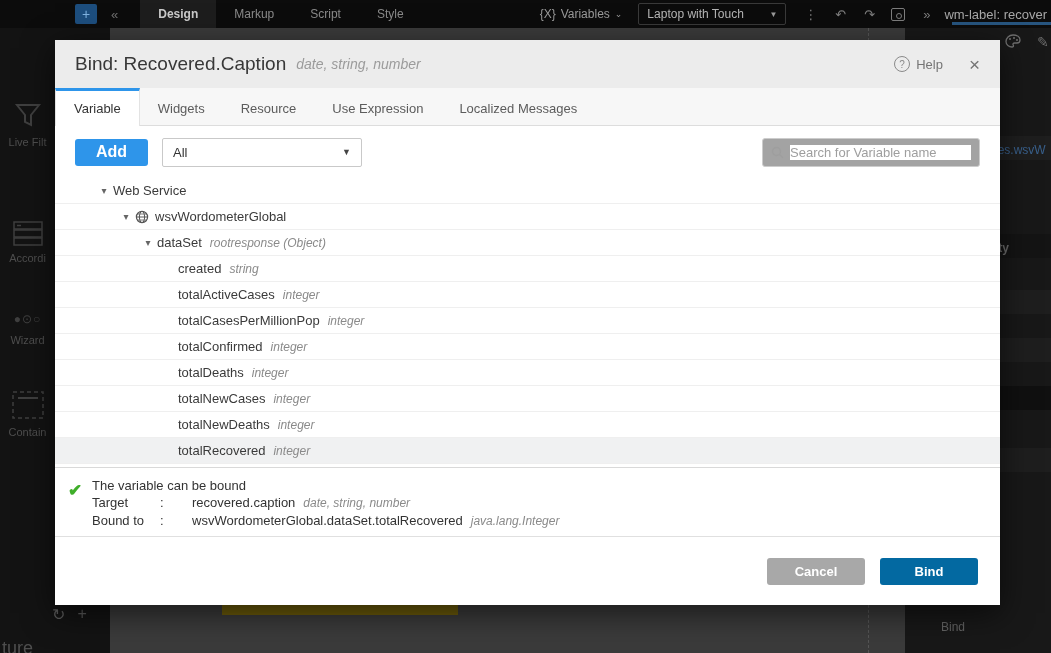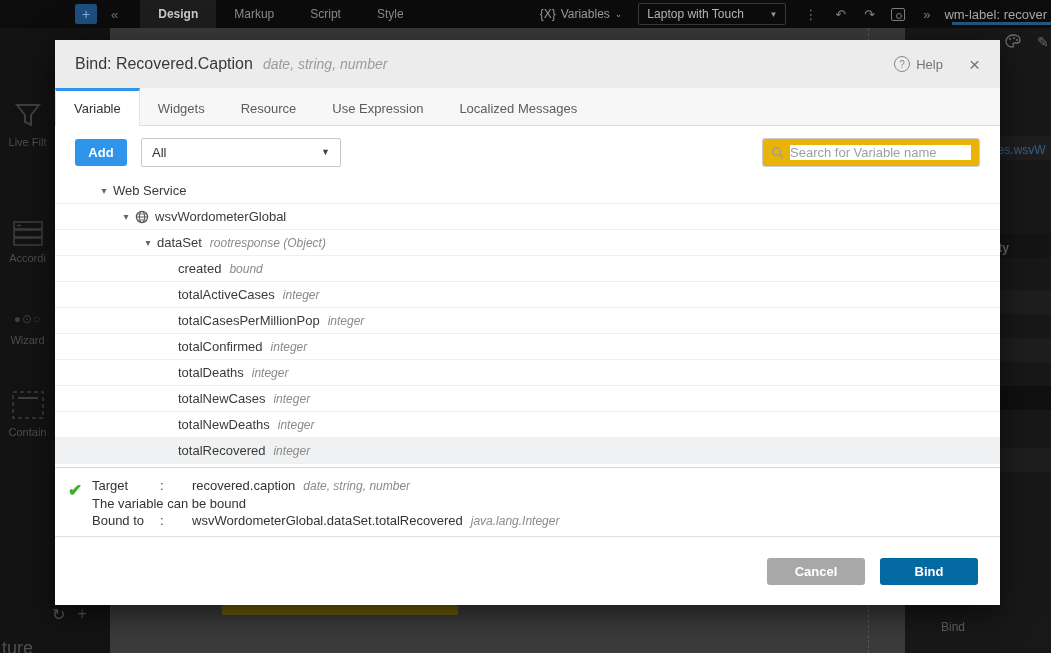--- a/index.html
+++ b/index.html
@@ -43,41 +43,41 @@
   .rp-icons { position:absolute; left:100px; top:6px; display:flex; gap:16px; font-size:14px; color:#6f6f6f; }
   .rp-link { position:absolute; left:90px; top:115px; color:#39608c; font-size:12px; white-space:nowrap; }
   .rp-row { position:absolute; left:0; width:146px; height:24px; background:#1e1e1e; }
   .rp-prop { position:absolute; left:90px; top:213px; color:#6c6c6c; font-size:12px; font-weight:bold; }
   .rp-show { position:absolute; left:36px; top:592px; color:#636363; font-size:12px; }
 
   
   .modal { position:absolute; left:55px; top:40px; width:945px; height:565px; background:#fff;
            box-shadow:0 8px 30px rgba(0,0,0,0.6); display:flex; flex-direction:column; font-size:13px; }
   .m-header { height:48px; background:#ececec; display:flex; align-items:center; padding:0 20px; flex:none; }
-  .m-title { font-size:16px; color:#383838; }
+  .m-title { font-size:19px; color:#383838; }
   .m-subtitle { font-size:14px; color:#9b9b9b; font-style:italic; margin-left:10px; }
   .m-header-right { margin-left:auto; display:flex; align-items:center; gap:26px; }
   .m-help { display:flex; align-items:center; gap:6px; color:#757575; font-size:13px; cursor:pointer; }
   .help-circle { width:16px; height:16px; border:1.5px solid #8a8a8a; border-radius:50%; font-size:10px;
                  display:flex; align-items:center; justify-content:center; color:#8a8a8a; }
   .m-close { color:#757575; font-size:19px; line-height:1; cursor:pointer; }
 
   .m-tabbar { height:38px; background:#f7f7f7; border-bottom:1px solid #ddd; display:flex; align-items:stretch; flex:none; }
   .m-tab { padding:7px 18px; display:flex; align-items:center; color:#5c5c5c; border-top:3px solid transparent; cursor:pointer; }
   .m-tab.active { background:#fff; border-top:3px solid #2e95ea; color:#333;
                   border-left:1px solid #e3e3e3; border-right:1px solid #e3e3e3; margin-bottom:-1px; }
 
   .m-toolbar { height:52px; display:flex; align-items:center; padding:0 20px; gap:14px; flex:none; }
-  .btn-add { width:52px; height:27px; background:#2e95ea; color:#fff; font-weight:bold; border:none;
-             border-radius:3px; font-size:13px; cursor:pointer; }
+  .btn-add { width:73px; height:27px; background:#2e95ea; color:#fff; font-weight:bold; border:none;
+             border-radius:3px; font-size:16px; cursor:pointer; }
   .sel-filter { width:200px; height:29px; border:1px solid #c9c9c9; border-radius:2px; background:#fff;
                 display:flex; align-items:center; padding:0 10px; color:#333; cursor:pointer; }
   .sel-filter .car { margin-left:auto; font-size:9px; color:#444; }
   .search-box { margin-left:auto; width:218px; height:29px; border:1px solid #ccc; border-radius:3px;
-                display:flex; align-items:center; padding:0 8px; gap:6px; background:#eab308; }
+                display:flex; align-items:center; padding:0 8px; gap:6px; background:#a3a3a3; }
   .search-box input { border:none; outline:none; flex:1; font-size:13px; color:#333; font-family:inherit; }
   .search-box input::placeholder { color:#9e9e9e; }
 
   .m-tree { flex:none; height:290px; overflow:hidden; border-bottom:1px solid #d9d9d9; }
   .t-row { height:26px; display:flex; align-items:center; border-bottom:1px solid #efefef; cursor:pointer; background:#fff; }
   .t-row.selected { background:#f0f1f2; }
   .t-caret { width:18px; color:#666; font-size:10px; text-align:center; flex:none; }
   .t-label { color:#3a3a3a; }
   .t-type { color:#8a8a8a; font-style:italic; font-size:12px; margin-left:8px; }
   .lvl0 { padding-left:40px; } .lvl1 { padding-left:62px; } .lvl2 { padding-left:84px; } .lvl3 { padding-left:123px; }
@@ -243,21 +243,21 @@
         </span>
         <span class="t-label">wsvWordometerGlobal</span>
       </div>
       <div class="t-row lvl2">
         <span class="t-caret">▾</span>
         <span class="t-label">dataSet</span>
         <span class="t-type">rootresponse (Object)</span>
       </div>
       <div class="t-row lvl3">
         <span class="t-label">created</span>
-        <span class="t-type">bound</span>
+        <span class="t-type">string</span>
       </div>
       <div class="t-row lvl3">
         <span class="t-label">totalActiveCases</span>
         <span class="t-type">integer</span>
       </div>
       <div class="t-row lvl3">
         <span class="t-label">totalCasesPerMillionPop</span>
         <span class="t-type">integer</span>
       </div>
       <div class="t-row lvl3">
@@ -278,24 +278,24 @@
       </div>
       <div class="t-row lvl3 selected">
         <span class="t-label">totalRecovered</span>
         <span class="t-type">integer</span>
       </div>
     </div>
 
     <div class="m-status">
       <span class="chk">✔</span>
       <div class="st-lines">
+        <div>The variable can be bound</div>
         <div>
           <span class="st-label">Target</span><span class="st-colon">:</span><span>recovered.caption</span><span class="st-type">date, string, number</span>
         </div>
-        <div>The variable can be bound</div>
         <div>
           <span class="st-label">Bound to</span><span class="st-colon">:</span><span>wsvWordometerGlobal.dataSet.totalRecovered</span><span class="st-type">java.lang.Integer</span>
         </div>
       </div>
     </div>
 
     <div class="m-footer">
       <button class="btn-cancel">Cancel</button>
       <button class="btn-bind">Bind</button>
     </div>

